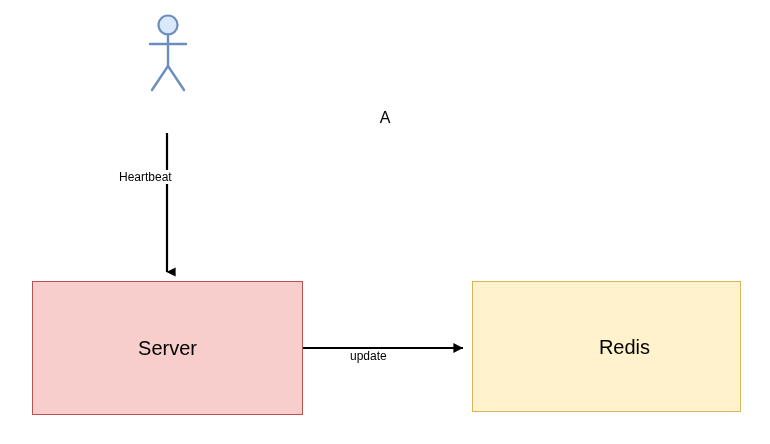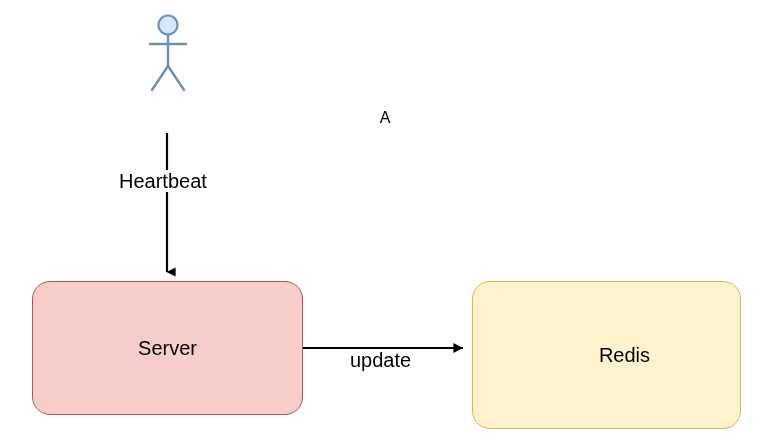--- a/index.html
+++ b/index.html
@@ -19,55 +19,54 @@
     overflow: hidden;
   }
   .node {
     position: absolute;
     box-sizing: border-box;
     display: flex;
     align-items: center;
     justify-content: center;
     border-style: solid;
     border-width: 1px;
-    border-radius: 18px;
   }
   .node-label {
     font-size: 20px;
     color: #000000;
     line-height: 1;
     white-space: nowrap;
   }
   #server-node {
     left: 32px;
     top: 281px;
     width: 271px;
     height: 134px;
     background: #f8cecc;
     border-color: #b85450;
   }
   #redis-node {
     left: 472px;
     top: 281px;
     width: 269px;
-    height: 148px;
+    height: 131px;
     background: #fff2cc;
     border-color: #d6b656;
     padding-left: 36px;
   }
   .actor {
     position: absolute;
     left: 143px;
     top: 14px;
     width: 50px;
     height: 80px;
   }
   .edge-label {
     position: absolute;
-    font-size: 20px;
+    font-size: 12px;
     color: #000000;
     background: #ffffff;
     line-height: 1;
     white-space: nowrap;
     padding: 1px 3px;
   }
   #actor-caption {
     left: 0; right: 0;
     top: 110px;
     text-align: center;

